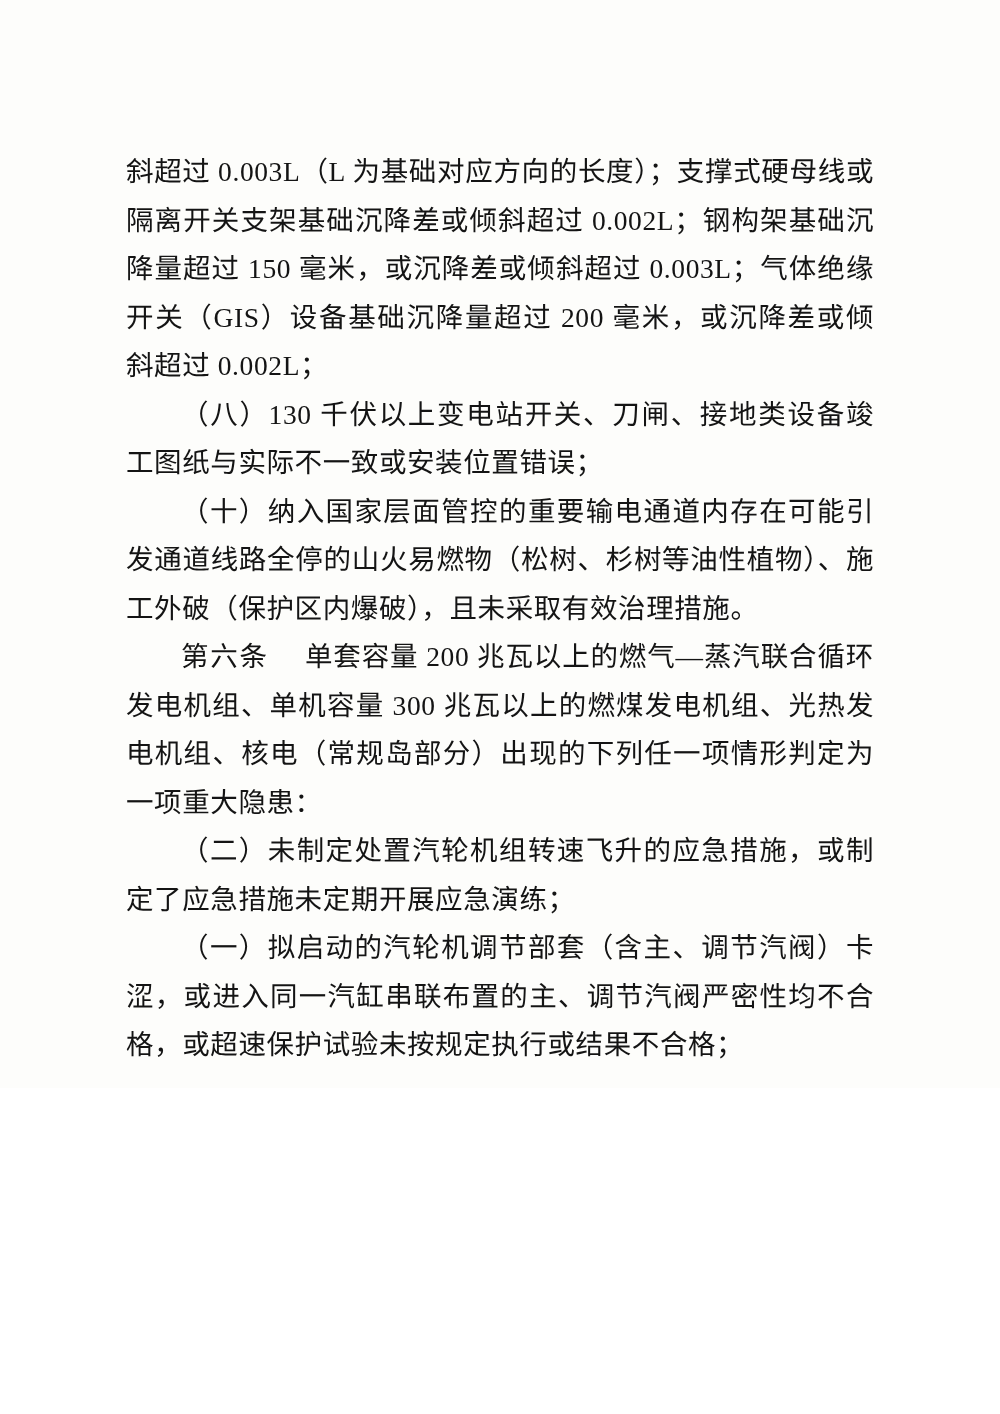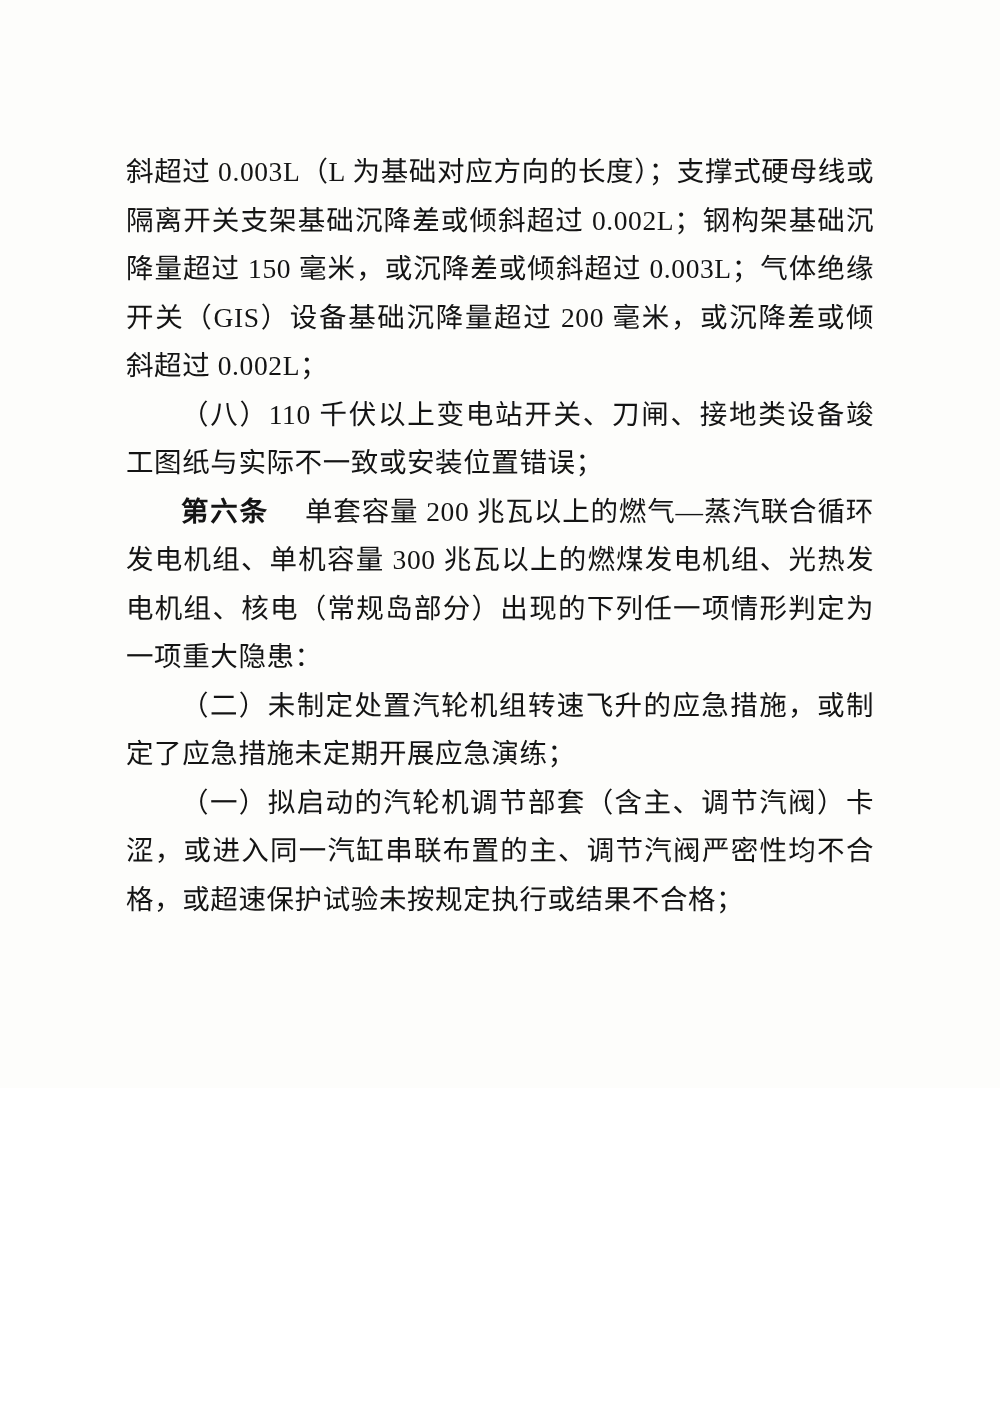--- a/index.html
+++ b/index.html
@@ -34,39 +34,42 @@
     letter-spacing: 0.6px;
     text-align: justify;
     text-justify: inter-ideograph;
     margin: 0 0 0 0;
     color: #141414;
   }
   .para.indent {
     text-indent: 55px;
   }
   .para .lead {
-    font-weight: bold;
+    font-weight: normal;
     letter-spacing: 1.5px;
   }
 </style>
 </head>
 <body>
 
 <div class="page">
   <div class="page-body">
 
     <p class="para">
       <span>斜超过 0.003L（L 为基础对应方向的长度）；支撑式硬母线或隔离开关支架基础沉降差或倾斜超过 0.002L；钢构架基础沉降量超过 150 毫米，或沉降差或倾斜超过 0.003L；气体绝缘开关（GIS）设备基础沉降量超过 200 毫米，或沉降差或倾斜超过 0.002L；</span>
     </p>
 
     <p class="para indent">
-      <span>（八）110 千伏以上变电站开关、刀闸、接地类设备竣工图纸与实际不一致或安装位置错误；</span>
+      <span>（八）130 千伏以上变电站开关、刀闸、接地类设备竣工图纸与实际不一致或安装位置错误；</span>
     </p>
 
 
+    <p class="para indent">
+      <span>（十）纳入国家层面管控的重要输电通道内存在可能引发通道线路全停的山火易燃物（松树、杉树等油性植物）、施工外破（保护区内爆破），且未采取有效治理措施。</span>
+    </p>
 
     <p class="para indent">
       <span class="lead">第六条</span>
       <span>　</span><span>单套容量 200 兆瓦以上的燃气—蒸汽联合循环发电机组、单机容量 300 兆瓦以上的燃煤发电机组、光热发电机组、核电（常规岛部分）出现的下列任一项情形判定为一项重大隐患：</span>
     </p>
 
     <p class="para indent">
       <span>（二）未制定处置汽轮机组转速飞升的应急措施，或制定了应急措施未定期开展应急演练；</span>
     </p>
 

